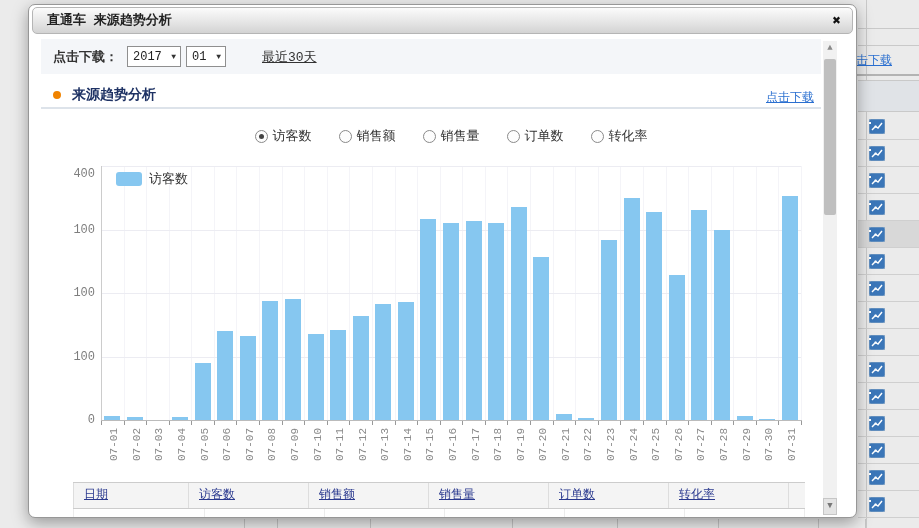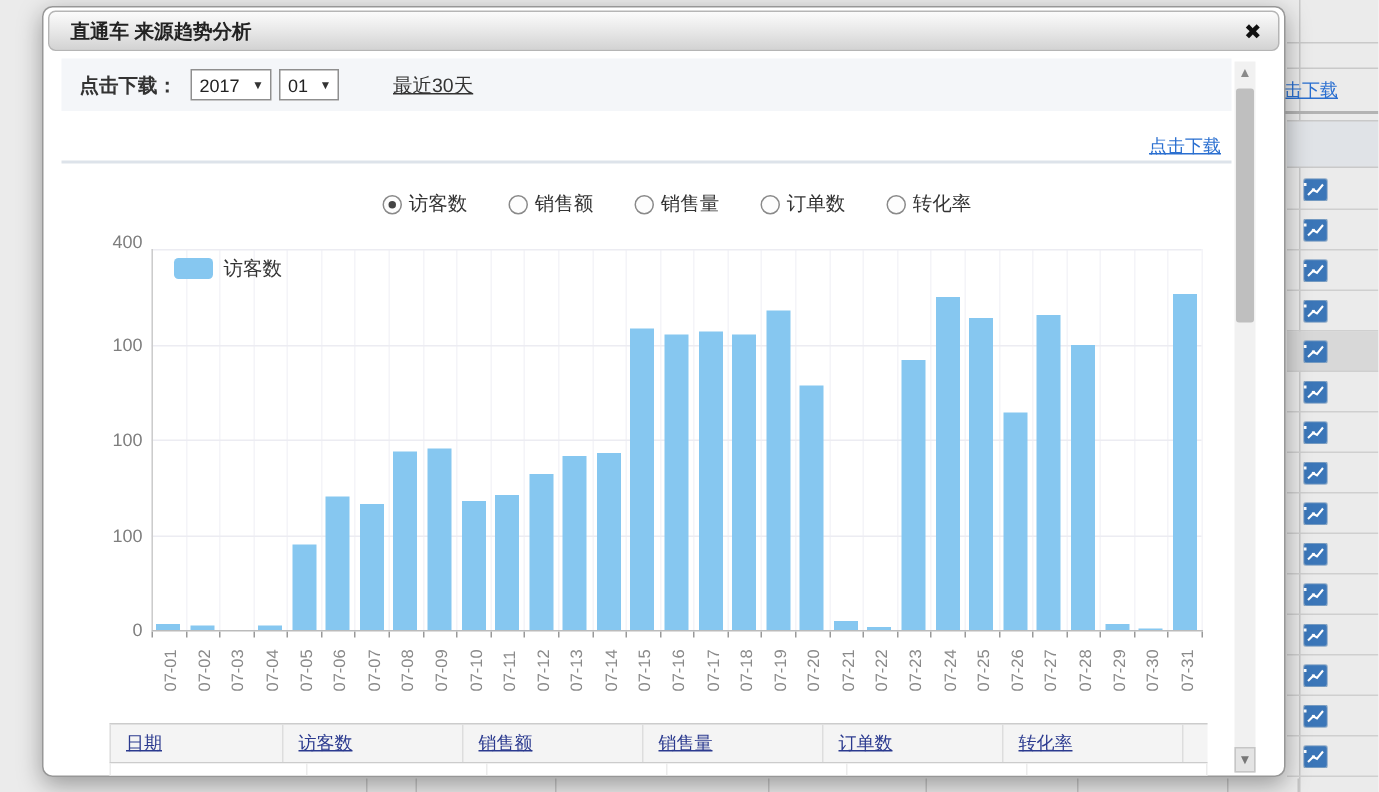--- a/index.html
+++ b/index.html
@@ -17,21 +17,21 @@
   .bg-rows { position:absolute; left:0; right:0; top:113px; }
   .bg-row { position:relative; height:27px; border-bottom:1px solid #cfcfcf; }
   .bg-row.hl { background:#d8d8d8; }
   .bg-row svg { position:absolute; left:11px; top:6px; }
   .bg-bottom-borders { position:absolute; left:0; top:519px; width:919px; height:9px; z-index:2; }
   .bg-bottom-borders i { position:absolute; top:0; height:9px; width:1px; background:#c6c6c6; }
 
   
   .modal { position:absolute; left:28px; top:4px; width:829px; height:514px; background:#fff;
            border:1px solid #979797; border-radius:7px; box-shadow:0 5px 16px rgba(0,0,0,.35);
-           z-index:10; overflow:hidden; }
+           z-index:10; overflow:hidden;font-family:Liberation Mono, monospace; }
   .titlebar { position:absolute; left:3px; top:2px; width:821px; height:27px; border:1px solid #b5b5b5; border-radius:5px;
               background:linear-gradient(#fbfbfb,#e6e6e6 55%,#d3d3d3); }
   .titlebar .title { position:absolute; left:14px; top:0; line-height:26px; font-size:13px; font-weight:bold; color:#222; }
   .close-x { position:absolute; right:11px; top:0; line-height:26px; font-size:14px; font-weight:bold; color:#111; cursor:pointer; }
 
   .date-strip { position:absolute; left:12px; top:34px; width:780px; height:35px; background:#f4f6f9;
                 display:flex; align-items:center; padding-left:12px; font-size:13px; color:#333; }
   .date-strip .lbl { font-weight:bold; }
   .selbox { display:inline-flex; align-items:center; justify-content:space-between; height:21px; background:#fff;
             border:1px solid #8f8f8f; padding:0 4px 0 5px; font-size:12px; color:#222; cursor:default; }
@@ -237,20 +237,24 @@
         <span>2017</span>
         <span class="car">▼</span>
       </span>
       <span class="selbox sel-month">
         <span>01</span>
         <span class="car">▼</span>
       </span>
       <a class="recent-link">最近30天</a>
     </div>
 
+    <div class="section-row">
+      <span class="orange-ring"></span>
+      <span class="section-title">来源趋势分析</span>
+    </div>
     <a class="dl-link">点击下载</a>
     <div class="section-sep"></div>
 
     <div class="radio-row" id="radioRow">
         <div class="radio-item">
           <div class="rdot sel"></div>
           <span>访客数</span>
         </div>
         <div class="radio-item">
           <div class="rdot"></div>
@@ -336,21 +340,21 @@
         <div class="gridv" style="left: 772px; top: 15px; height: 254px;"></div>
         <div class="tick" style="left: 772px; top: 270px;"></div>
         <div class="ylab" style="left: 32px; top: 262px;">0</div>
         <div class="gridh" style="left: 72px; top: 205.5px; width: 700px;"></div>
         <div class="ylab" style="left: 32px; top: 198.5px;">100</div>
         <div class="gridh" style="left: 72px; top: 142px; width: 700px;"></div>
         <div class="ylab" style="left: 32px; top: 135px;">100</div>
         <div class="gridh" style="left: 72px; top: 78.5px; width: 700px;"></div>
         <div class="ylab" style="left: 32px; top: 71.5px;">100</div>
         <div class="gridh" style="left: 72px; top: 15px; width: 700px;"></div>
-        <div class="ylab" style="left: 32px; top: 3px;">400</div>
+        <div class="ylab" style="left: 32px; top: 16px;">400</div>
         <div class="axis-y" style="left: 72px; top: 15px; height: 254px;"></div>
         <div class="axis-x" style="left: 72px; top: 269px; width: 701px;"></div>
         <div class="bar" style="left: 75.2903px; top: 265px; width: 16px; height: 4px; background: rgb(134, 199, 240);"></div>
         <div class="xlab" style="left: 79.2903px; top: 310px;">07-01</div>
         <div class="bar" style="left: 97.871px; top: 266px; width: 16px; height: 3px; background: rgb(134, 199, 240);"></div>
         <div class="xlab" style="left: 101.871px; top: 310px;">07-02</div>
         <div class="xlab" style="left: 124.452px; top: 310px;">07-03</div>
         <div class="bar" style="left: 143.032px; top: 266px; width: 16px; height: 3px; background: rgb(134, 199, 240);"></div>
         <div class="xlab" style="left: 147.032px; top: 310px;">07-04</div>
         <div class="bar" style="left: 165.613px; top: 212px; width: 16px; height: 57px; background: rgb(134, 199, 240);"></div>

